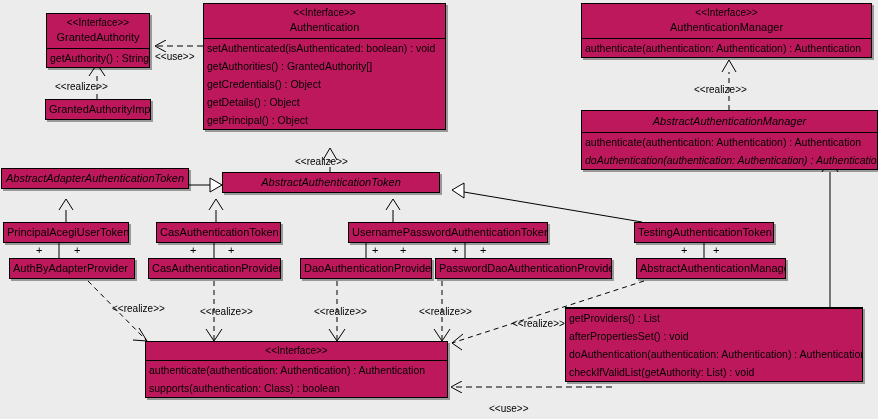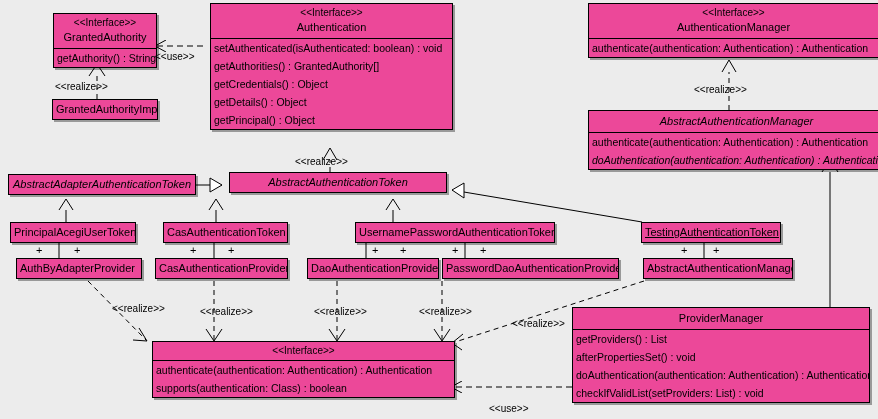--- a/index.html
+++ b/index.html
@@ -9,27 +9,26 @@
     font-family:"Liberation Sans","DejaVu Sans",sans-serif;
     overflow:hidden;
     position:relative;
   }
   #canvas{position:absolute;left:0;top:0;width:878px;height:419px;overflow:hidden;}
   svg.edges{position:absolute;left:0;top:0;width:878px;height:419px;overflow:visible;pointer-events:none;}
 
   
   .cls{
     position:absolute;
-    background:#ec4899;
+    background:#be185d;
     border:1px solid #000;
     box-shadow:2px 2px 0 rgba(0,0,0,0.35);
     box-sizing:border-box;
     overflow:hidden;
     z-index:5;
-    margin-left:7px;
   }
   .cls .hdr{
     padding:2px 4px 3px 4px;
     text-align:center;
     white-space:nowrap;
   }
   .cls .stereo{
     display:block;
     font-size:10px;
     line-height:13px;
@@ -187,41 +186,41 @@
     <div class="hdr">
       <span class="nm">AbstractAuthenticationManager</span>
     </div>
     <div class="sep"></div>
     <div class="ops">
       <div class="op">authenticate(authentication: Authentication) : Authentication</div>
       <div class="op abs">doAuthentication(authentication: Authentication) : Authentication</div>
     </div>
   </div>
 
-  <div class="cls leaf abstract" style="left:1px;top:174px;width:188px;">
+  <div class="cls leaf abstract" style="left:1px;top:168px;width:188px;">
     <span class="nm" style="display:block;text-align:center;">AbstractAdapterAuthenticationToken</span>
   </div>
 
   <div class="cls leaf abstract" style="left:222px;top:172px;width:218px;">
     <span class="nm" style="display:block;text-align:center;">AbstractAuthenticationToken</span>
   </div>
 
   <div class="cls leaf" style="left:3px;top:222px;width:126px;">
     <span class="nm" style="display:block;text-align:center;">PrincipalAcegiUserToken</span>
   </div>
 
   <div class="cls leaf" style="left:156px;top:222px;width:125px;">
     <span class="nm" style="display:block;text-align:left;">CasAuthenticationToken</span>
   </div>
 
   <div class="cls leaf" style="left:348px;top:222px;width:200px;">
     <span class="nm" style="display:block;text-align:center;">UsernamePasswordAuthenticationToken</span>
   </div>
 
-  <div class="cls leaf" style="left:634px;top:222px;width:140px;text-decoration:underline;">
+  <div class="cls leaf" style="left:634px;top:222px;width:140px;">
     <span class="nm" style="display:block;text-align:center;">TestingAuthenticationToken</span>
   </div>
 
   <div class="cls leaf" style="left:9px;top:258px;width:126px;">
     <span class="nm" style="display:block;text-align:left;">AuthByAdapterProvider</span>
   </div>
 
   <div class="cls leaf" style="left:148px;top:258px;width:133px;">
     <span class="nm" style="display:block;text-align:center;">CasAuthenticationProvider</span>
   </div>
@@ -243,29 +242,26 @@
       <span class="stereo">&lt;&lt;Interface&gt;&gt;</span>
     </div>
     <div class="sep"></div>
     <div class="ops">
       <div class="op">authenticate(authentication: Authentication) : Authentication</div>
       <div class="op">supports(authentication: Class) : boolean</div>
     </div>
   </div>
 
   <div class="cls" style="left:565px;top:307px;width:298px;">
-    <div class="hdr">
-      <span class="nm">ProviderManager</span>
-    </div>
     <div class="sep"></div>
     <div class="ops">
       <div class="op">getProviders() : List</div>
       <div class="op">afterPropertiesSet() : void</div>
       <div class="op">doAuthentication(authentication: Authentication) : Authentication</div>
-      <div class="op">checkIfValidList(setProviders: List) : void</div>
+      <div class="op">checkIfValidList(getAuthority: List) : void</div>
     </div>
   </div>
 
   <div class="lbl" style="left:155px;top:51px;">&lt;&lt;use&gt;&gt;</div>
   <div class="lbl" style="left:55px;top:81px;">&lt;&lt;realize&gt;&gt;</div>
   <div class="lbl" style="left:295px;top:156px;">&lt;&lt;realize&gt;&gt;</div>
   <div class="lbl" style="left:694px;top:84px;">&lt;&lt;realize&gt;&gt;</div>
   <div class="lbl" style="left:112px;top:303px;">&lt;&lt;realize&gt;&gt;</div>
   <div class="lbl" style="left:200px;top:306px;">&lt;&lt;realize&gt;&gt;</div>
   <div class="lbl" style="left:314px;top:306px;">&lt;&lt;realize&gt;&gt;</div>

